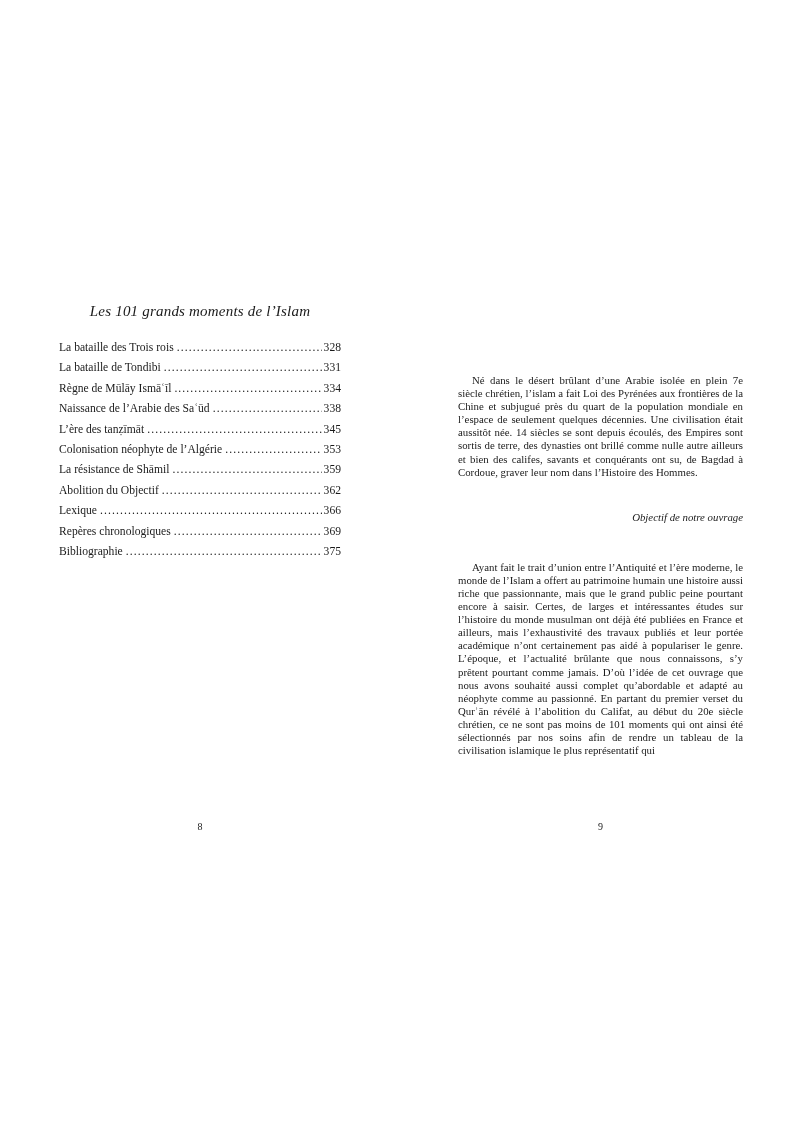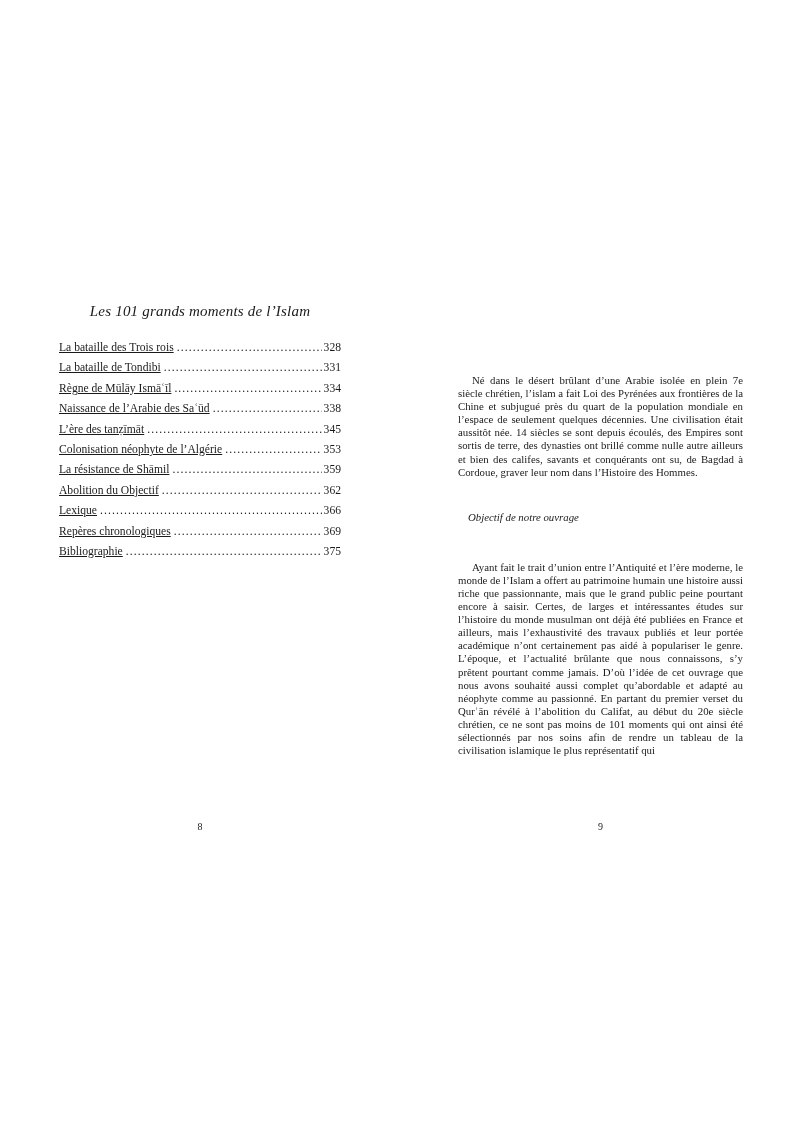--- a/index.html
+++ b/index.html
@@ -22,21 +22,21 @@
     letter-spacing: 0.2px;
     margin-bottom: 21px;
   }
   .toc { width: 100%; }
   .toc-row {
     display: flex;
     align-items: baseline;
     height: 20.4px;
     font-size: 11.6px;
   }
-  .toc-label { white-space: nowrap; text-decoration: underline; }
+  .toc-label { white-space: nowrap; }
   .toc-leader {
     flex: 1 1 auto;
     overflow: hidden;
     white-space: nowrap;
     margin: 0 2px 0 3px;
   }
   .toc-leader::after {
     content: "...........................................................................................";
     letter-spacing: 1.1px;
   }
@@ -56,20 +56,21 @@
     line-height: 13.1px;
     text-align: justify;
     text-align-last: left;
     text-indent: 14px;
   }
   .section-subtitle {
     margin-top: 32px;
     font-style: italic;
     font-size: 10.8px;
     text-indent: 10px;
+    text-align: right;
   }
   .body-par.second { }
 
   
   .folio {
     position: absolute;
     top: 821px;
     width: 282px;
     text-align: center;
     font-size: 10px;

